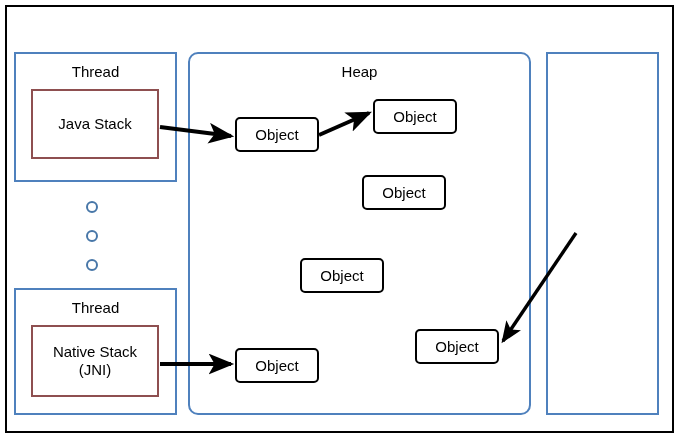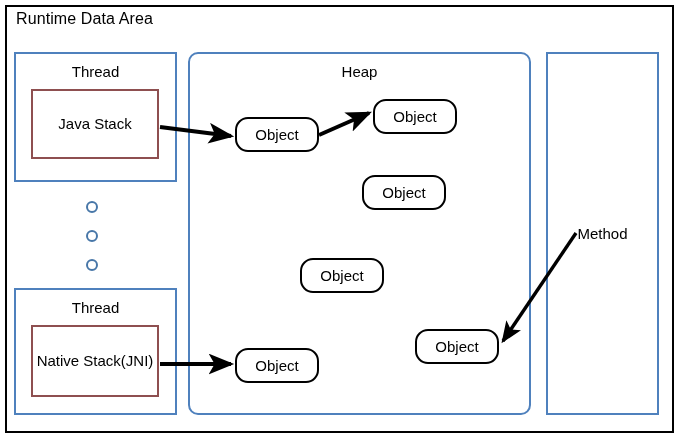--- a/index.html
+++ b/index.html
@@ -75,21 +75,21 @@
     text-align: left;
     font-size: 15px;
     color: #000000;
     line-height: 1.2;
   }
 
   
   .object-box {
     position: absolute;
     border: 2.5px solid #000000;
-    border-radius: 13px;
+    border-radius: 5px;
     box-sizing: border-box;
     background: #ffffff;
     display: flex;
     align-items: center;
     justify-content: center;
     font-size: 15px;
     color: #000000;
     white-space: nowrap;
   }
 
@@ -114,50 +114,48 @@
     pointer-events: none;
   }
 </style>
 </head>
 <body>
 
 <div id="canvas">
 
   <div class="outer-frame"></div>
 
-  <div class="diagram-title">Runtime Data Area</div>
 
   <div class="region" style="left:14px; top:52px; width:163px; height:130px;">
     <div class="region-label" style="top:9px;">Thread</div>
   </div>
 
   <div class="stack-box" style="left:31px; top:89px; width:128px; height:70px;">
     <span>Java Stack</span>
   </div>
 
   <div class="dot" style="left:86px; top:201px;"></div>
   <div class="dot" style="left:86px; top:230px;"></div>
   <div class="dot" style="left:86px; top:259px;"></div>
 
   <div class="region" style="left:14px; top:288px; width:163px; height:127px;">
     <div class="region-label" style="top:9px;">Thread</div>
   </div>
 
-  <div class="stack-box" style="left:31px; top:325px; width:128px; height:72px; flex-direction:row;">
+  <div class="stack-box" style="left:31px; top:325px; width:128px; height:72px; flex-direction:column;">
     <span>Native Stack</span>
     <span>(JNI)</span>
   </div>
 
   <div class="region" style="left:188px; top:52px; width:343px; height:363px;border-radius:10px;">
     <div class="region-label" style="top:9px;">Heap</div>
   </div>
 
   <div class="region" style="left:546px; top:52px; width:113px; height:363px;">
     <div class="region-label vcenter">
-      <div>Method</div>
     </div>
   </div>
 
   <div class="object-box" style="left:235px; top:117px; width:84px; height:35px;">
     <span>Object</span>
   </div>
 
   <div class="object-box" style="left:373px; top:99px; width:84px; height:35px;">
     <span>Object</span>
   </div>

